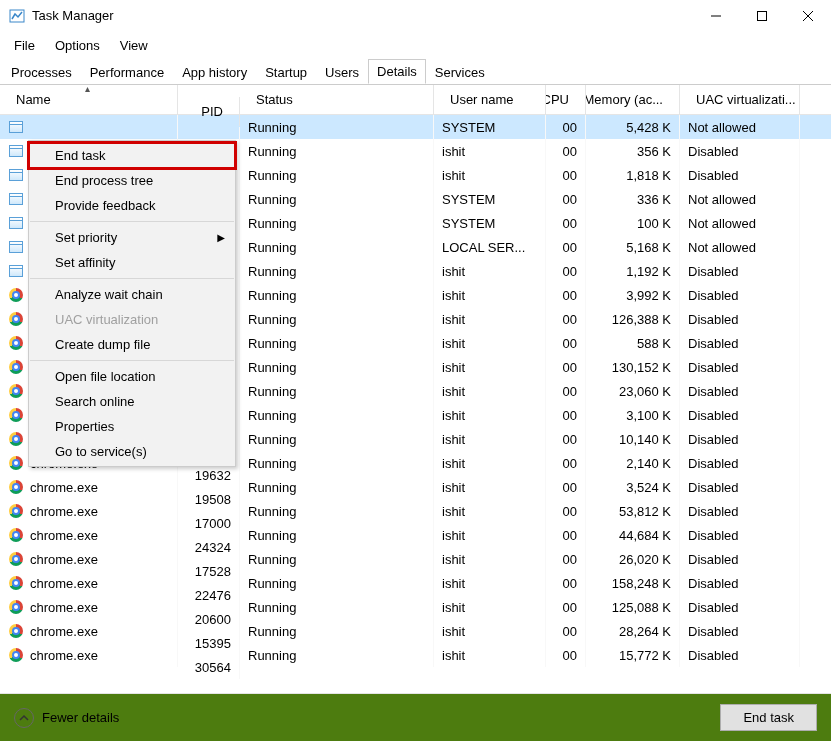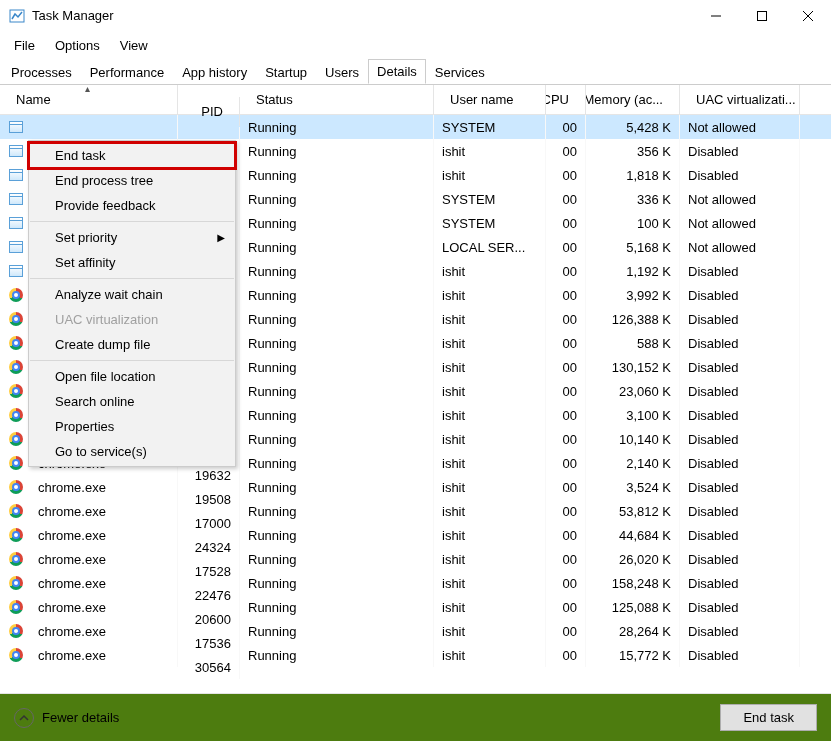--- a/index.html
+++ b/index.html
@@ -27,21 +27,21 @@
 
 .hdr{ display:flex; border-bottom:1px solid #e5e5e5; height:30px; align-items:center; user-select:none; position:relative; z-index:1;}
 .hdr .col{ padding:0 16px; border-right:1px solid #e5e5e5; height:100%; display:flex; align-items:center; cursor:pointer; overflow:hidden; white-space:nowrap;text-align:right;}
 .sort-arrow{ position:absolute; top:-2px; left:85px; font-size:10px; color:#555; }
 
 
 .rows{ position:relative; }
 .row{ display:flex; height:24px; align-items:center; }
 .row.selected{ background:#cce8ff; }
 .row .cell{ padding:0 8px; height:100%; display:flex; align-items:center; border-right:1px solid #f8f8f8; overflow:hidden; white-space:nowrap;}
-.cell.name{ gap:14px;align-items:center; }
+.cell.name{ gap:6px;align-items:center; }
 .ico{ width:16px; height:16px; flex-shrink:0; display:flex; align-items:center; justify-content:center; }
 .num{ justify-content:flex-end; }
 
 
 .c-name{ width:178px; }
 .c-pid{ width:62px; justify-content:flex-end;margin-top:24px; }
 .c-status{ width:194px; }
 .c-user{ width:112px; }
 .c-cpu{ width:40px; justify-content:flex-end;}
 .c-mem{ width:94px; justify-content:flex-end;}
@@ -421,21 +421,21 @@
         <div class="cell c-mem num">125,088 K</div>
         <div class="cell c-uac">Disabled</div>
       </div>
       <div class="row">
         <div class="cell name c-name">
           <span class="ico">
             <span class="chrome-ic"></span>
           </span>
           <span>chrome.exe</span>
         </div>
-        <div class="cell c-pid num">17536</div>
+        <div class="cell c-pid num">15395</div>
         <div class="cell c-status">Running</div>
         <div class="cell c-user">ishit</div>
         <div class="cell c-cpu num">00</div>
         <div class="cell c-mem num">28,264 K</div>
         <div class="cell c-uac">Disabled</div>
       </div>
       <div class="row">
         <div class="cell name c-name">
           <span class="ico">
             <span class="chrome-ic"></span>

